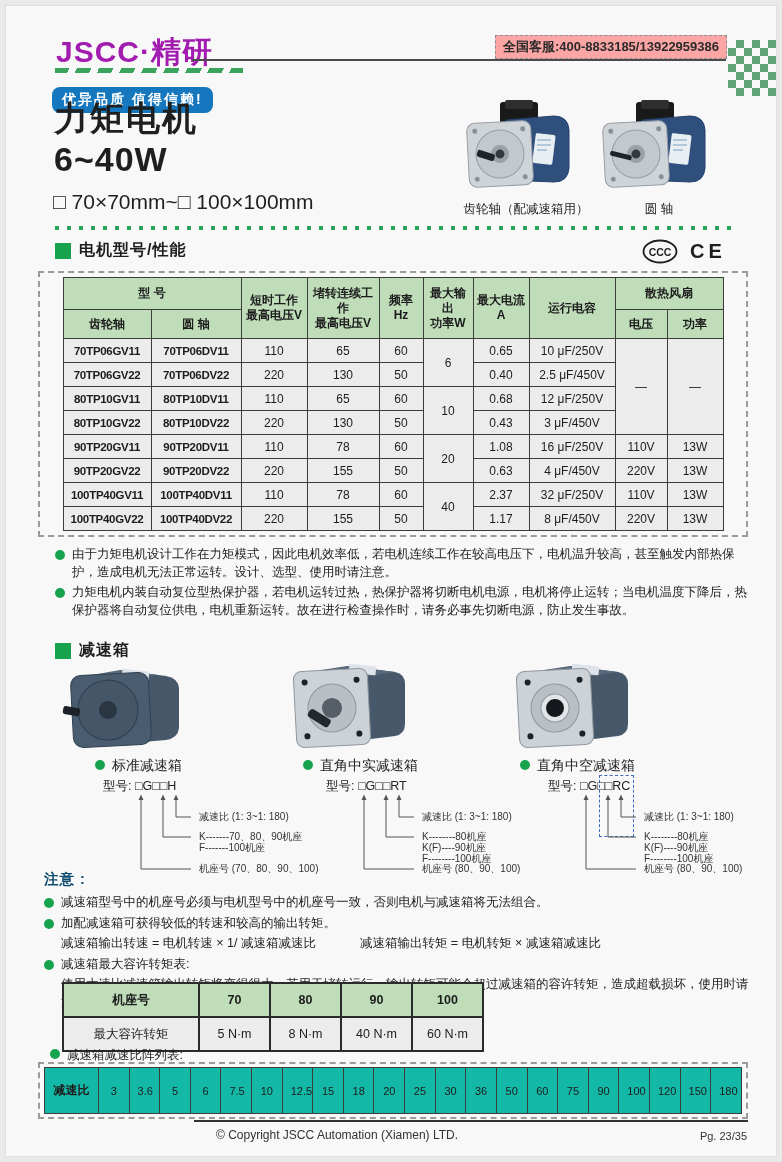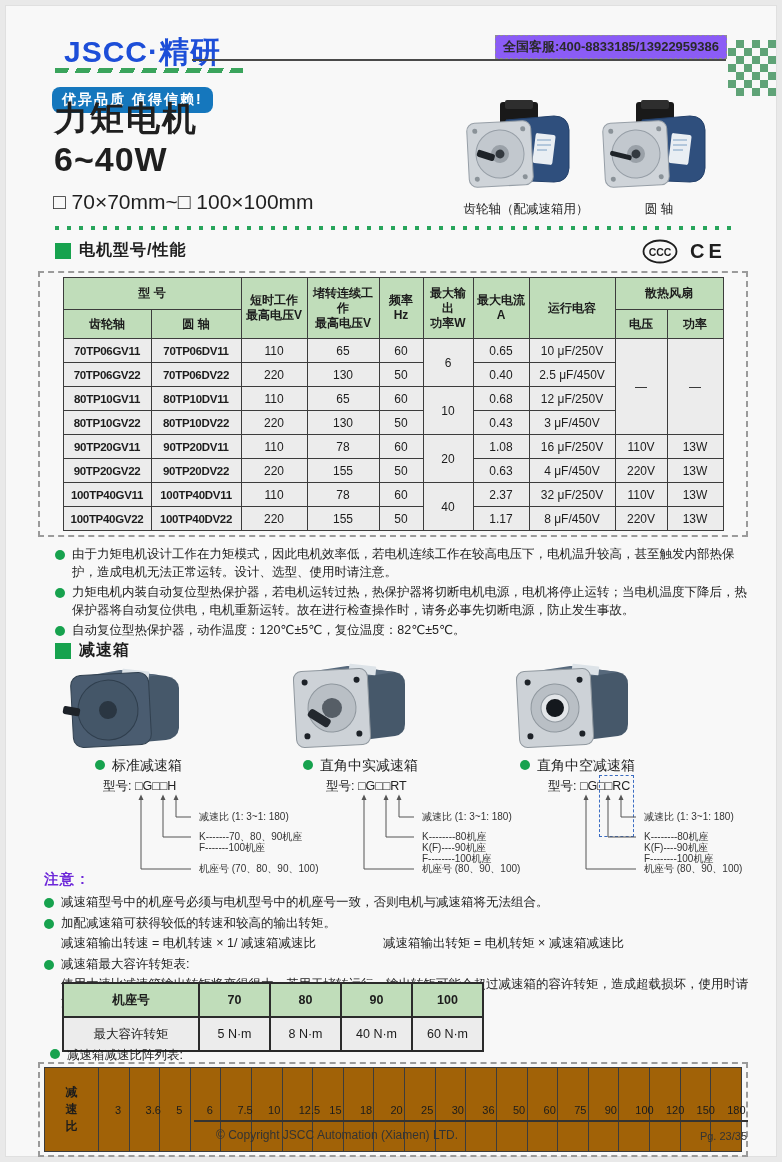--- a/index.html
+++ b/index.html
@@ -1,25 +1,25 @@
 <!DOCTYPE html>
 <html><head>
 <meta charset="utf-8">
 <style>
   html,body{margin:0;padding:0;background:#e9e9e9;font-family:"Liberation Sans","DejaVu Sans",sans-serif;}
   .page{position:relative;width:782px;height:1162px;background:#e9e9e9;overflow:hidden;}
   .sheet{position:absolute;left:5px;top:5px;right:5px;bottom:5px;background:#f8f8f8;border:1px solid #e0e0e0;}
   .abs{position:absolute;}
 
   
-  .logo{left:64px;top:32px;font-size:30px;font-weight:bold;color:#1d4ed8;letter-spacing:1px;}
+  .logo{left:56px;top:32px;font-size:30px;font-weight:bold;color:#a21caf;letter-spacing:1px;}
   .dashrow{left:55px;top:68px;width:188px;height:5px;background:repeating-linear-gradient(115deg,#3aa45c 0 13px,transparent 13px 20px);}
   .badge{left:52px;top:76px;background:#1577bd;color:#fff;font-weight:bold;font-size:14px;letter-spacing:2px;padding:4px 10px;border-radius:8px;margin-top:11px;}
   .hline{left:192px;top:59px;width:534px;height:2px;background:#4a4a4a;}
-  .contact{right:55px;border:1px dashed #8f8f8f;padding:2px 7px;font-size:13px;font-weight:bold;color:#2a2a2a;background:#8b5cf6;}
+  .contact{right:55px;border:1px dashed #8f8f8f;padding:2px 7px;font-size:13px;font-weight:bold;color:#2a2a2a;background:#fca5a5;}
   .c1{top:35px;}
   .c2{top:61px;}
   .checker{left:728px;top:40px;width:48px;height:56px;background:repeating-conic-gradient(#5fa377 0% 25%,#f8f8f8 0% 50%);background-size:16px 16px;}
 
   
   .t-big{left:54px;font-size:34px;font-weight:bold;color:#1f1f1f;letter-spacing:2px;}
   .t1{top:96px;}
   .t2{top:140px;letter-spacing:1px;}
   .t-size{left:53px;top:190px;font-size:21px;color:#1f1f1f;}
   .mimg{width:118px;height:96px;}
@@ -56,35 +56,35 @@
   .gbimg{width:128px;height:94px;}
   .gb-label{top:757px;font-size:14px;color:#1e1e1e;}
   .mdl{top:778px;width:235px;height:96px;}
   .mdl-code{position:absolute;left:8px;top:0;font-size:12.5px;color:#222;}
   .mdl-svg{position:absolute;left:0;top:15px;}
   .mdl-lab{position:absolute;left:104px;font-size:10px;line-height:11px;color:#333;white-space:pre-line;width:132px;}
   .mdl-hl{position:absolute;left:59px;top:-3px;width:33px;height:60px;border:1.5px dashed #3a6cc2;}
 
   
   .ntc{left:44px;top:870px;width:710px;}
-  .ntc-title{font-size:14.5px;font-weight:bold;color:#6d28d9;margin-bottom:5px;letter-spacing:1px;}
+  .ntc-title{font-size:14.5px;font-weight:bold;color:#0c4a6e;margin-bottom:5px;letter-spacing:1px;}
   .ntc-ind{padding-left:17px;margin:0 0 3px 0;font-size:12.5px;line-height:17.5px;color:#222;}
-  .fgap{margin-right:67px;}
+  .fgap{margin-right:44px;}
 
   
   .tq{left:62px;top:982px;}
   .tq td{border:2px solid #2b2b2b;text-align:center;font-size:12.5px;height:30px;color:#1c1c1c;margin-top:44px;}
   .tq tr.h td{background:#c0ddba;font-weight:bold;}
   .tq tr.d td{background:#ececec;}
 
   
   .ratio-label{left:50px;top:1047px;font-size:12.5px;color:#1e1e1e;}
   .ratio-wrap{left:38px;top:1062px;width:698px;border:2px dashed #9b9b9b;padding:3px 4px;}
   .ratio{width:100%;table-layout:fixed;}
-  .ratio td{border:1px solid #3c3c3c;background:#a16207;text-align:center;font-size:11px;height:29px;color:#1c1c1c;padding:16px;}
+  .ratio td{border:1px solid #3c3c3c;background:#14b8a6;text-align:center;font-size:11px;height:29px;color:#1c1c1c;padding:8px;}
   .ratio td.rl{font-weight:bold;font-size:12px;}
 
   
   .fline{left:194px;top:1120px;width:554px;height:2px;background:#333;}
   .fcopy{left:216px;top:1128px;font-size:12px;color:#333;}
   .fpg{right:35px;top:1130px;font-size:11px;color:#333;}
 </style>
 </head>
 <body>
 
@@ -272,21 +272,20 @@
         <td>220V</td>
         <td>13W</td>
       </tr>
     </tbody>
       </table>
   </div>
 
   <div class="abs notes">
     <p class="note-p"><span class="dot"></span><span>由于力矩电机设计工作在力矩模式，因此电机效率低，若电机连续工作在较高电压下，电机温升较高，甚至触发内部热保护，造成电机无法正常运转。设计、选型、使用时请注意。</span></p>
     <p class="note-p"><span class="dot"></span><span>力矩电机内装自动复位型热保护器，若电机运转过热，热保护器将切断电机电源，电机将停止运转；当电机温度下降后，热保护器将自动复位供电，电机重新运转。故在进行检查操作时，请务必事先切断电源，防止发生事故。</span></p>
-    <p class="note-p"><span class="dot"></span><span>自动复位型热保护器，动作温度：120℃±5℃，复位温度：82℃±5℃。</span></p>
   </div>
 
   <div class="abs sq" style="left:55px;top:643px;"></div>
   <div class="abs sh" style="left:79px;top:640px;">减速箱</div>
 
   <svg class="abs gbimg" style="left:62px;top:660px;" viewBox="0 0 128 94">
     <path d="M58,10 L104,16 Q116,18 117,28 L117,68 Q116,78 104,80 L58,84 Z" fill="#46586a"></path>
     <path d="M24,16 L58,10 L96,15 L58,22 Z" fill="#57697c"></path>
     <rect x="60" y="10" width="27" height="9" rx="1" fill="#dde3e8" transform="rotate(6 73 14)"></rect>
     <g transform="rotate(-3 48 50)">

